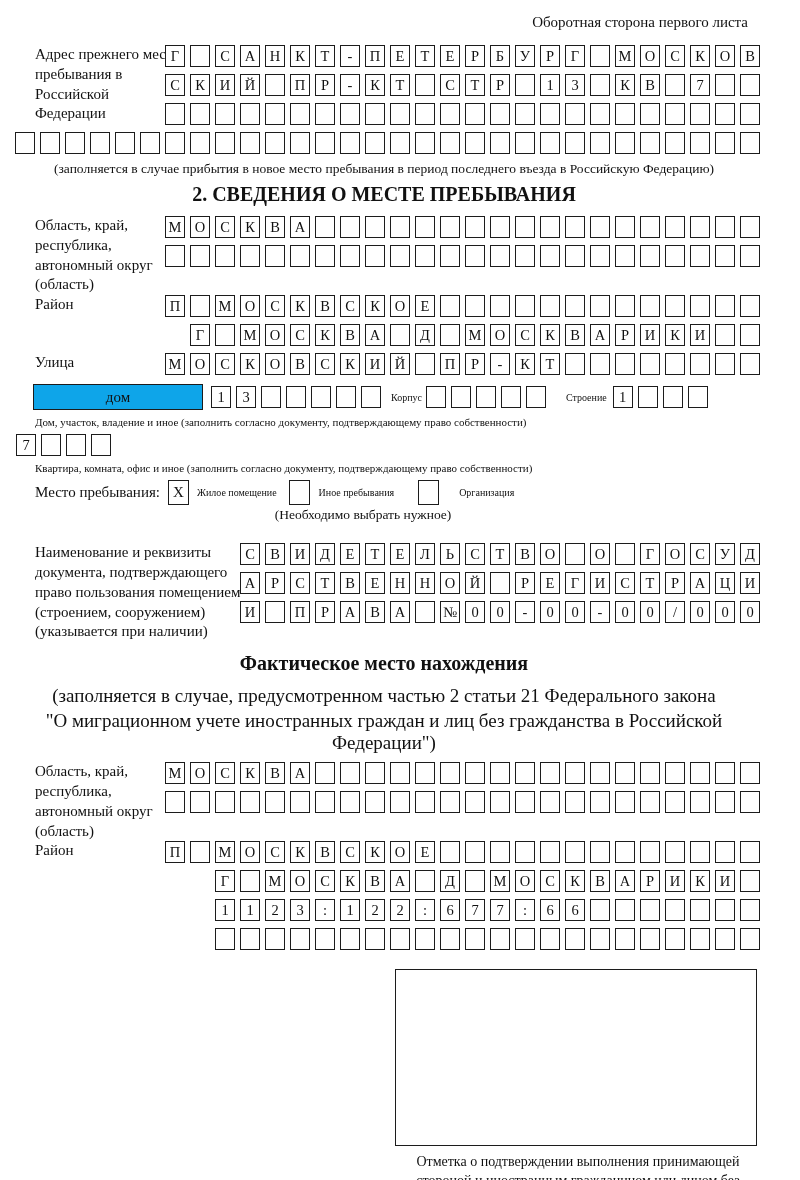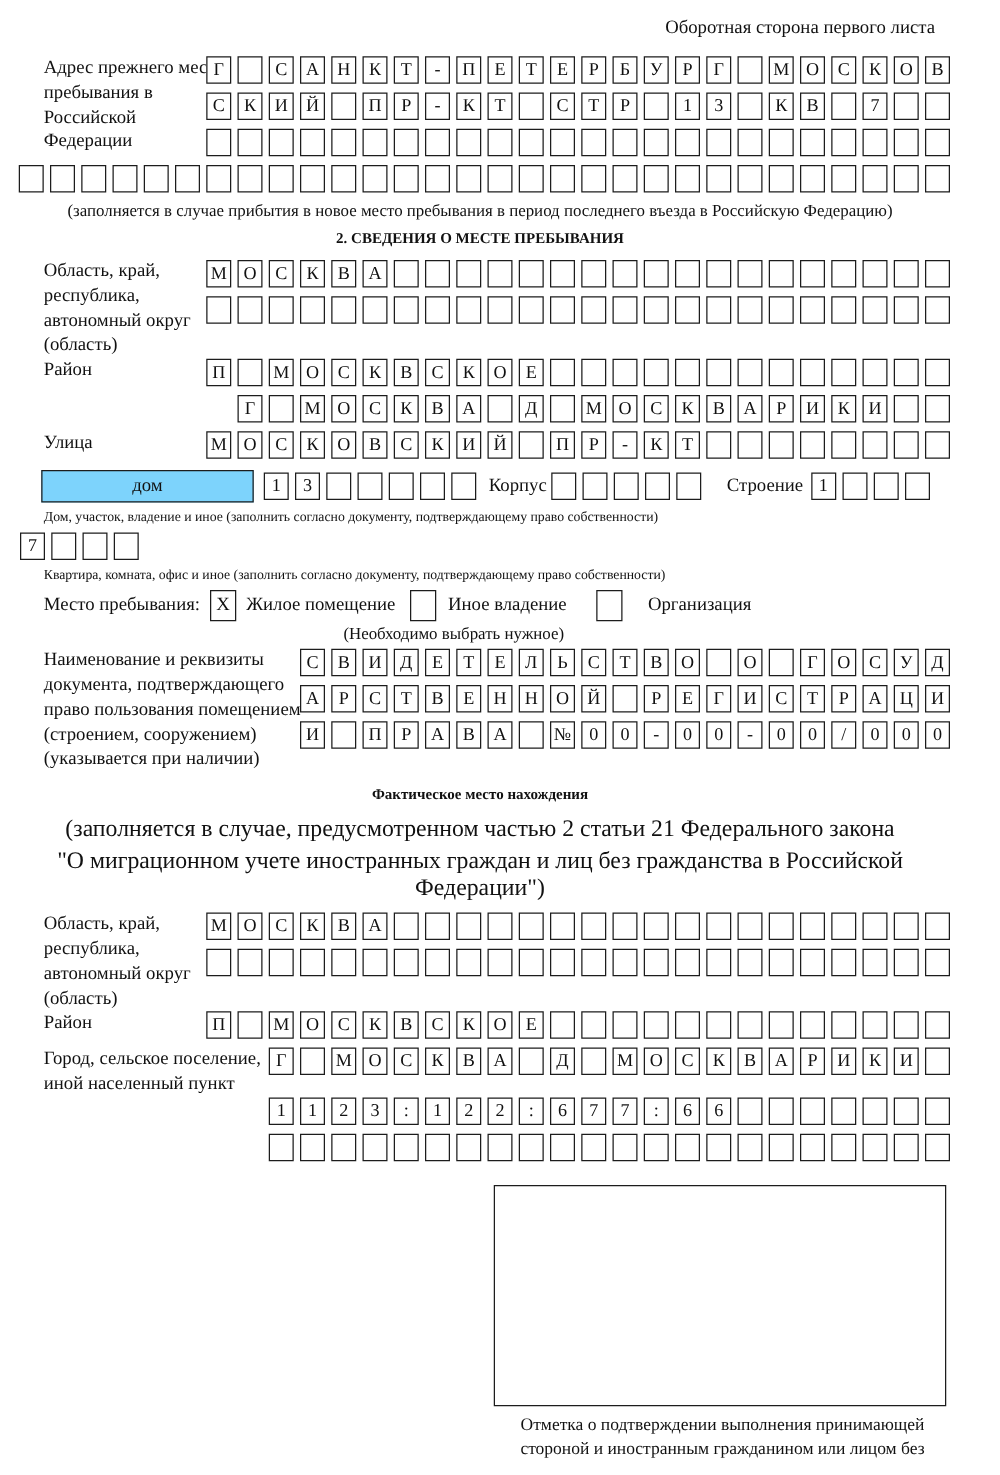--- a/index.html
+++ b/index.html
@@ -11,31 +11,31 @@
   .lblw150{width:172px;}
   .lblw215{width:218px;}
   .lblw250{width:252px;}
   .cellcol{flex:1 1 auto;min-width:0;}
   .cells{display:flex;justify-content:flex-end;gap:5px;margin-bottom:7px;}
   .cell{flex:0 0 20px;width:20px;height:22px;box-sizing:border-box;border:1.6px solid #1c1c1c;
         display:inline-flex;align-items:center;justify-content:center;
         font-size:14.5px;line-height:1;background:#fff;}
   .caption{font-size:13.5px;text-align:center;margin:0 0 6px 0;}
   .caption-left{font-size:11px;text-align:left;margin:0 0 6px 27px;}
-  .sec-title{font-size:12px;font-weight:bold;text-align:center;margin:6px 0 10px 0;}
+  .sec-title{font-size:20px;font-weight:bold;text-align:center;margin:6px 0 10px 0;}
   .domrow{display:flex;align-items:center;margin:2px 0 6px 0;}
   .domrow .cells{margin-bottom:0;}
   .widebox{box-sizing:border-box;border:1.6px solid #1c1c1c;height:26px;display:flex;
-           align-items:center;justify-content:center;font-size:15px;background:#7dd3fc;}
-  .inline-lbl{font-size:15px;white-space:nowrap;}
+           align-items:center;justify-content:center;font-size:15px;background:#0ea5e9;}
+  .inline-lbl{font-size:10px;white-space:nowrap;}
   .chk{flex:0 0 21px;width:21px;height:25px;box-sizing:border-box;border:1.6px solid #1c1c1c;
        display:inline-flex;align-items:center;justify-content:center;font-size:15px;background:#fff;}
   .stayrow{display:flex;align-items:center;margin:4px 0 2px 0;}
   .stayrow .flabel{width:auto;padding-left:27px;}
-  .choose-note{font-size:13.5px;text-align:center;width:330px;margin-left:190px;margin-bottom:4px;}
+  .choose-note{font-size:13.5px;text-align:center;width:330px;margin-left:190px;margin-bottom:20px;}
   .fact-cap{font-size:19px;text-align:center;margin:0 0 3px 0;}
   .stamp-wrap{position:relative;height:262px;margin-top:10px;}
   .stamp-box{position:absolute;left:387px;top:2px;width:360px;height:175px;
              border:1.8px solid #1c1c1c;background:#fff;}
   .stamp-cap{position:absolute;left:355px;top:186px;width:430px;text-align:center;
              font-size:14px;line-height:1.35;}
 </style>
 </head>
 <body>
 
@@ -351,21 +351,21 @@
         <span class="cell"></span>
       </div>
   </div>
   <div class="caption-left">Квартира, комната, офис и иное (заполнить согласно документу, подтверждающему право собственности)</div>
 
   <div class="stayrow">
     <div class="flabel">Место пребывания:</div>
     <span class="chk" style="margin-left:8px;">X</span>
     <span class="inline-lbl" style="margin-left:8px;">Жилое помещение</span>
     <span class="chk" style="margin-left:12px;"></span>
-    <span class="inline-lbl" style="margin-left:9px;">Иное владение</span>
+    <span class="inline-lbl" style="margin-left:9px;">Иное пребывания</span>
     <span class="chk" style="margin-left:24px;"></span>
     <span class="inline-lbl" style="margin-left:20px;">Организация</span>
   </div>
   <div class="choose-note">(Необходимо выбрать нужное)</div>
 
   <div class="frow">
     <div class="flabel lblw250">Наименование и реквизиты документа, подтверждающего право пользования помещением (строением, сооружением) (указывается при наличии)</div>
     <div class="cellcol">
       <div class="cells">
           <span class="cell">С</span>
@@ -527,21 +527,20 @@
           <span class="cell"></span>
           <span class="cell"></span>
           <span class="cell"></span>
           <span class="cell"></span>
           <span class="cell"></span>
         </div>
       </div>
   </div>
 
   <div class="frow">
-    <div class="flabel lblw215">Город, сельское поселение, иной населенный пункт</div>
     <div class="cellcol">
         <div class="cells">
           <span class="cell">Г</span>
           <span class="cell"></span>
           <span class="cell">М</span>
           <span class="cell">О</span>
           <span class="cell">С</span>
           <span class="cell">К</span>
           <span class="cell">В</span>
           <span class="cell">А</span>

